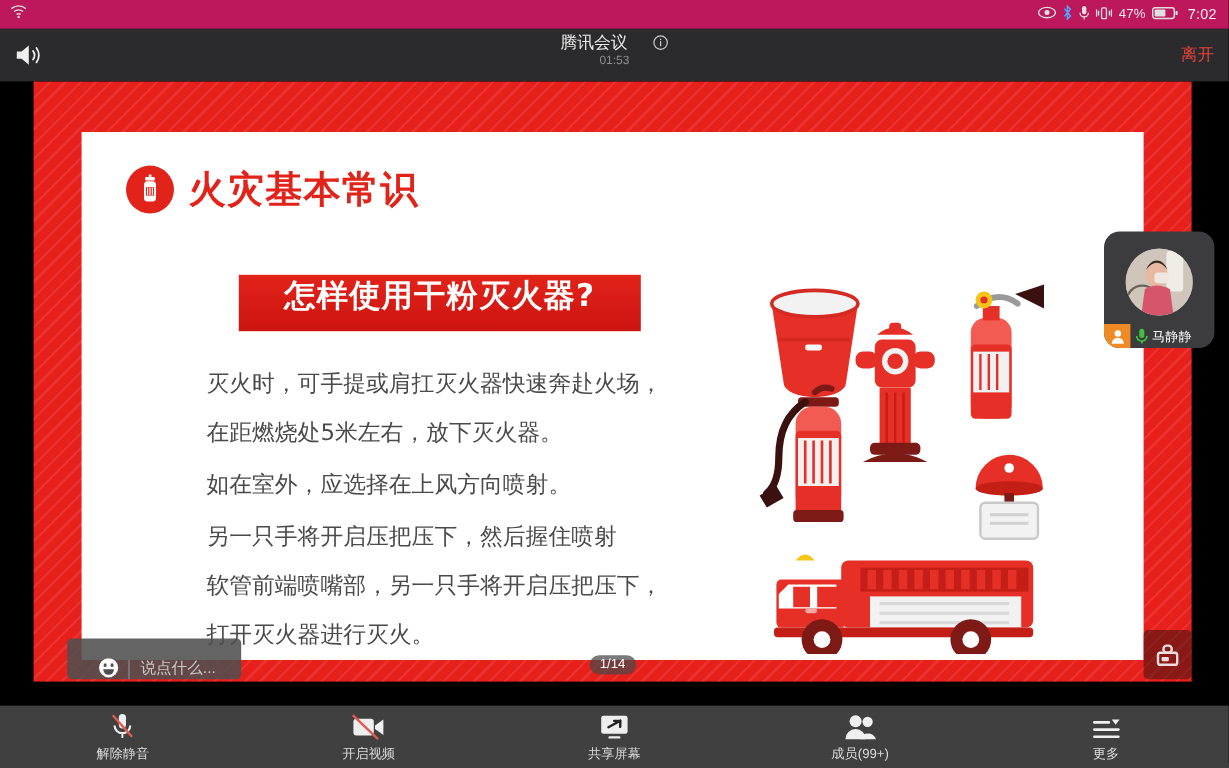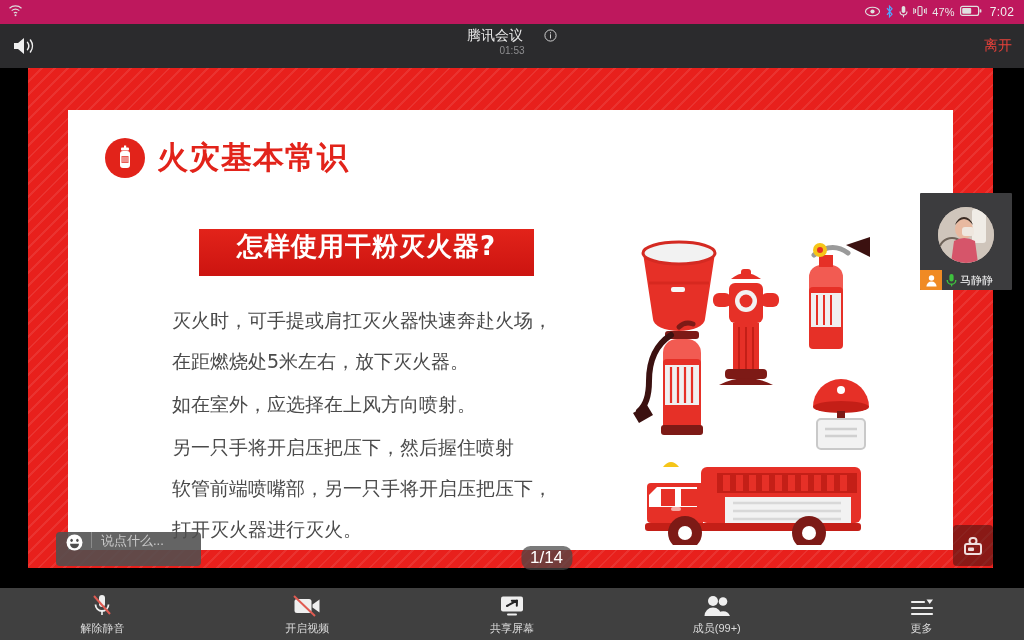--- a/index.html
+++ b/index.html
@@ -62,39 +62,39 @@
   .body-text { position:absolute; left:104px; top:190px; width:420px; }
   .body-text p { color:#4a4a4a; font-size:19px; line-height:41px; white-space:nowrap;
                  font-family:"DejaVu Sans","Liberation Sans",sans-serif; }
   .body-text p.gap { margin-top:2px; }
 
   
   .illus { position:absolute; left:545px; top:125px; width:265px; height:310px; }
 
   
   .pagebadge { position:absolute; left:50%; top:478px; transform:translateX(-50%);
-               background:rgba(70,70,70,.72); color:#fff; font-size:17px;
-               border-radius:9px; padding:2px 9px;margin-left:36px; }
+               background:rgba(70,70,70,.72); color:#fff; font-size:11px;
+               border-radius:9px; padding:2px 9px; }
 
   
   .chatbar { position:absolute; left:28px; top:464px; width:145px; height:34px;
              background:rgba(78,78,78,.88); border-radius:4px;
-             display:flex; align-items:flex-start; padding-left:8px; }
+             display:flex; align-items:flex-end; padding-left:24px; }
   .emoji-ic { width:20px; height:20px; display:flex; align-items:center; justify-content:center; }
   .chat-div { width:1px; height:16px; background:#8b8b8b; margin:0 9px 0 7px; }
   .chat-ph { color:#c9c9c9; font-size:13px; }
 
   
   .lockbtn { position:absolute; left:925px; top:457px; width:40px; height:41px;
              background:rgba(60,20,18,.55); border-radius:4px;
              display:flex; align-items:center; justify-content:center; }
 
   
   .selfview { position:absolute; left:920px; top:125px; width:92px; height:97px;
-              background:#3c3c3e; border-radius:1px; overflow:hidden; }
+              background:#3c3c3e; border-radius:13px; overflow:hidden; }
   .sv-photo { position:absolute; left:50%; top:14px; transform:translateX(-50%);
               width:56px; height:56px; border-radius:50%; overflow:hidden;
               background:#b9aca3; }
   .sv-bar { position:absolute; left:0; bottom:0; width:100%; height:20px;
             display:flex; align-items:center; }
   .host-chip { width:22px; height:20px; background:#f08a24;
                display:flex; align-items:center; justify-content:center; }
   .mic-chip { width:18px; display:flex; align-items:center; justify-content:center; }
   .sv-name { color:#fff; font-size:11px; white-space:nowrap; }
 

